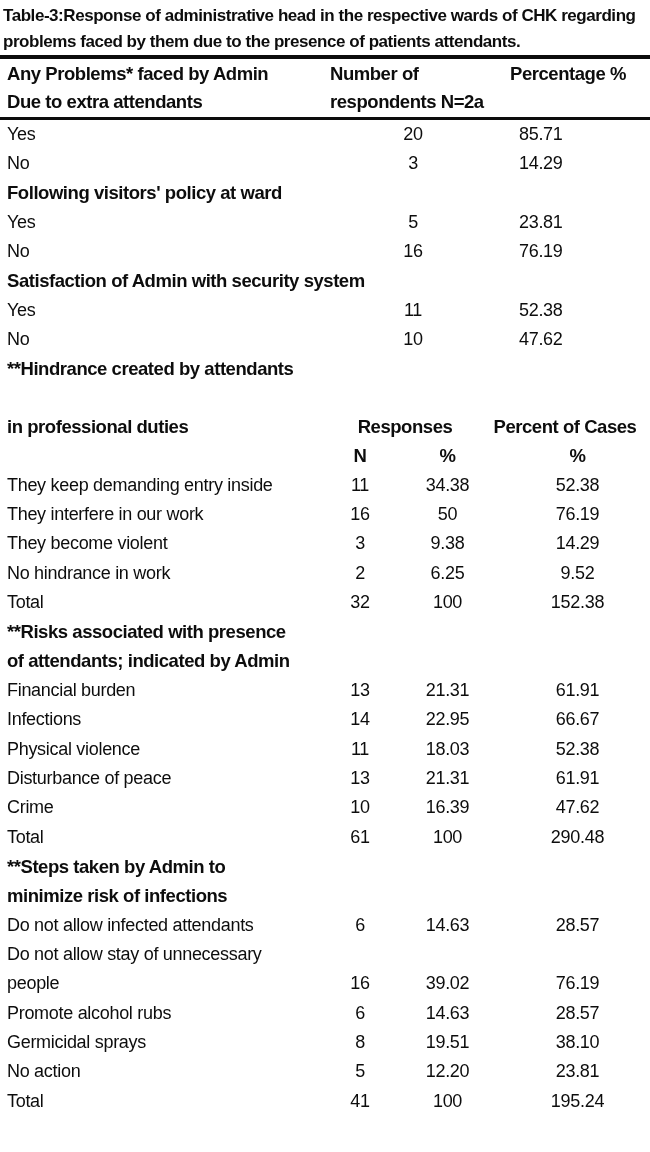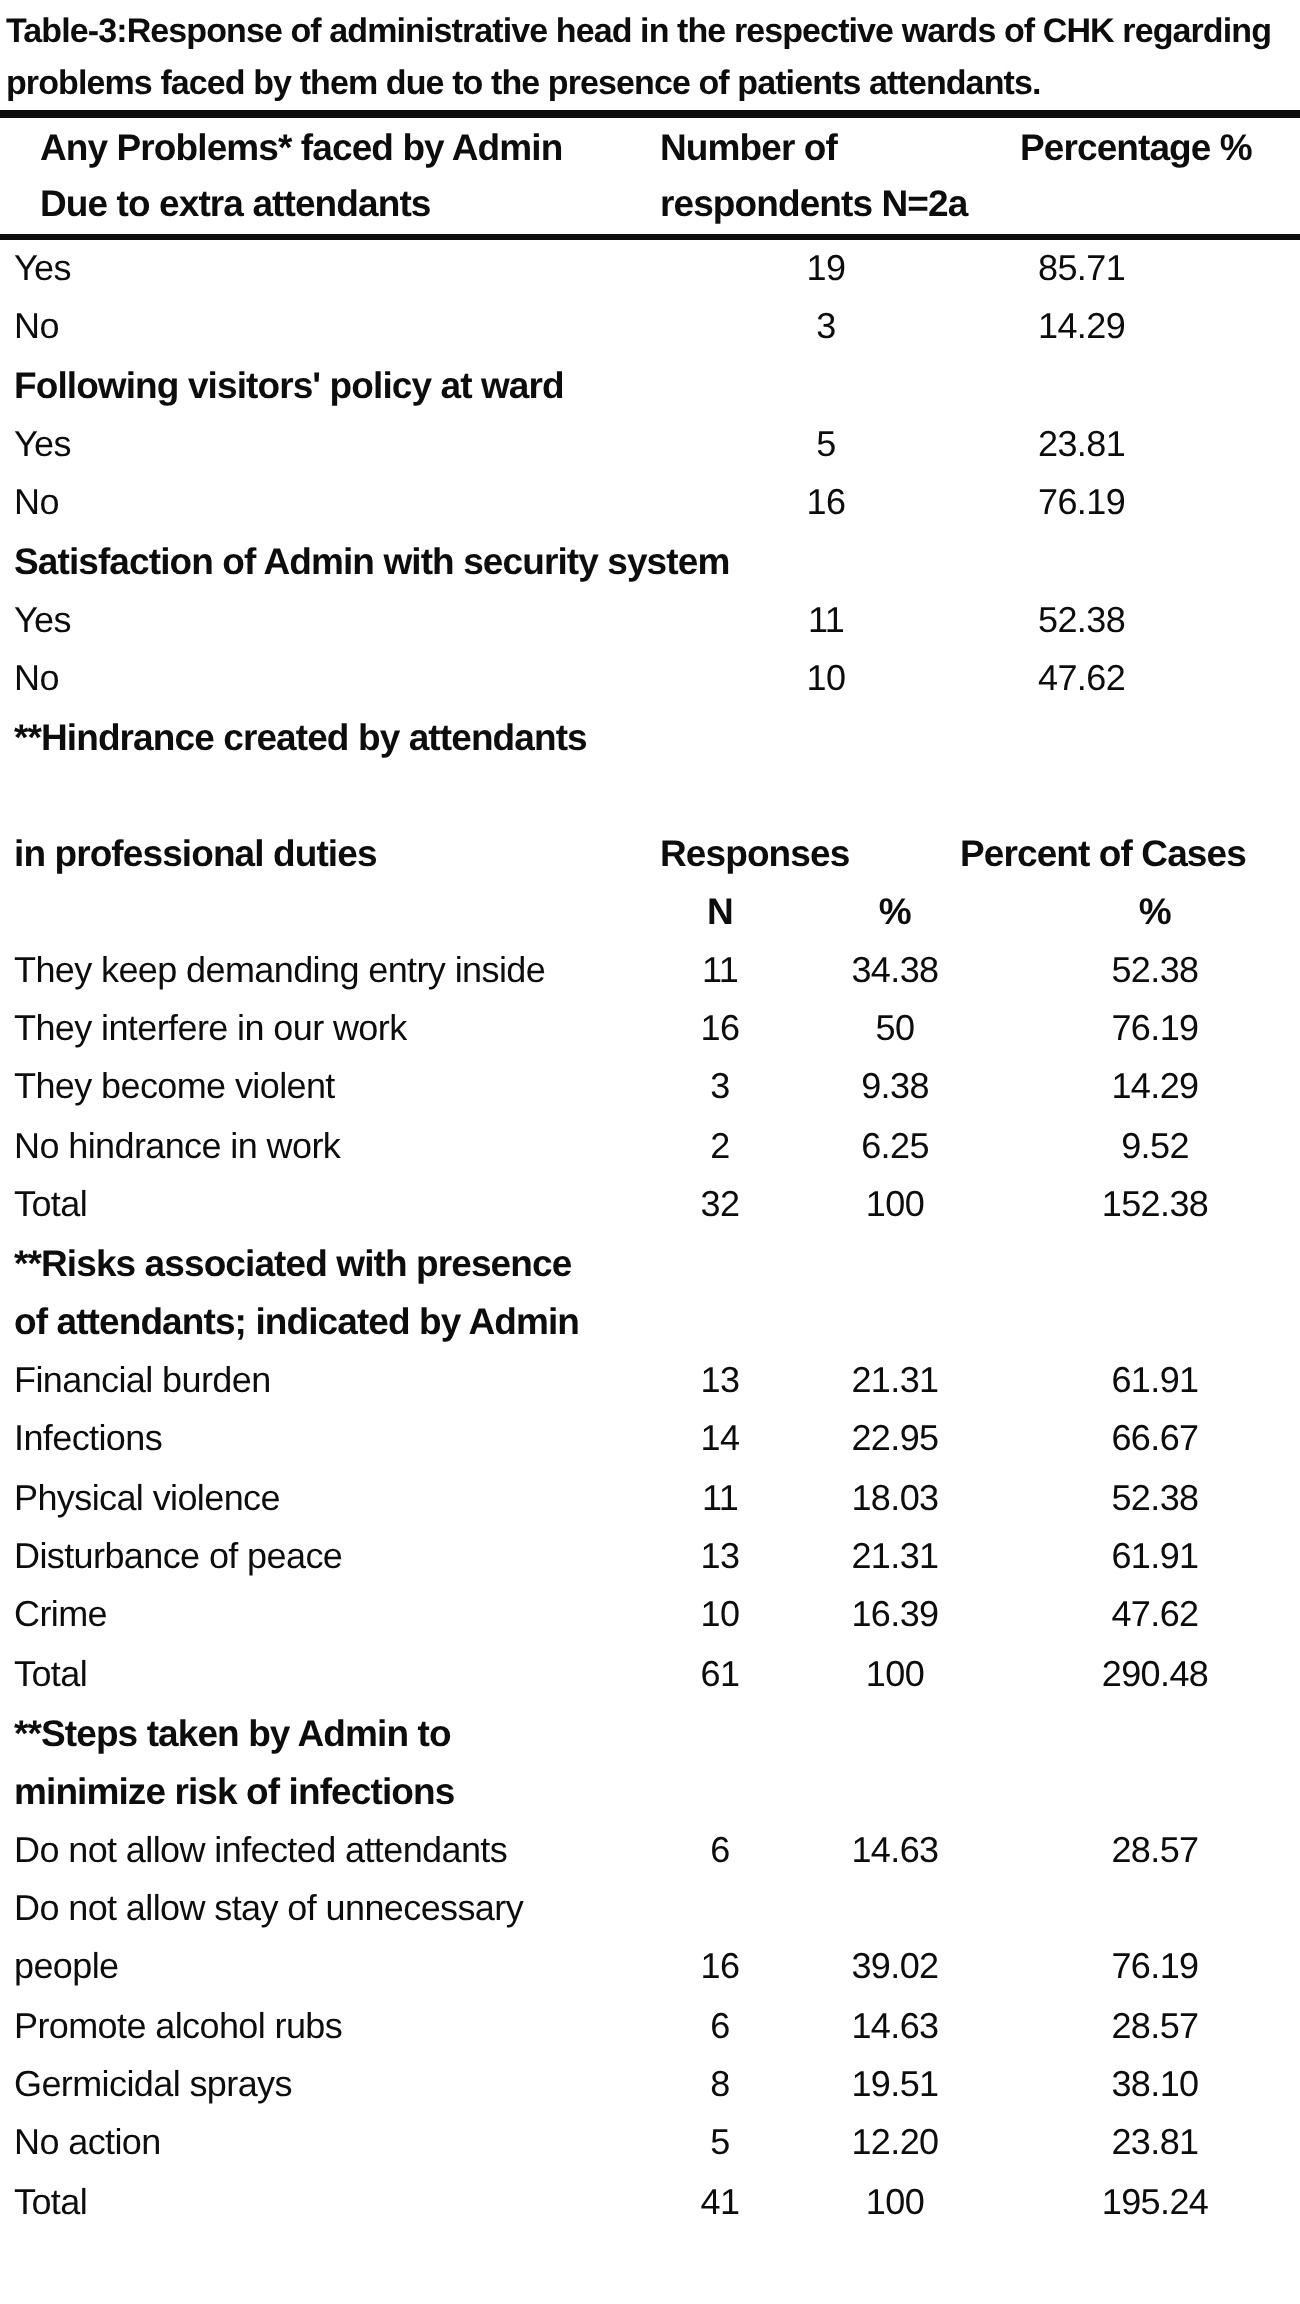--- a/index.html
+++ b/index.html
@@ -16,36 +16,36 @@
     letter-spacing: -0.45px; white-space: nowrap;
   }
   .rule { height: 3px; background:#0c0c0c; }
   .rule.thick { height: 4px; }
 
   .hdr {
     display: grid; grid-template-columns: 330px 180px 140px;
     font-weight: 700; font-size: 18.5px; line-height: 27.5px;
     padding: 1px 0 2px 0; letter-spacing: -0.45px;
   }
-  .hdr .hl { padding-left: 20px; }
+  .hdr .hl { padding-left: 7px; }
   .hdr .hc { text-align: left; }
 
   .rows { }
   .r { height: 29.33px; display: grid; align-items: center; font-size: 18px; }
   .r .lab { grid-column: 1; padding-left: 7px; white-space: nowrap; }
   .ga { grid-template-columns: 353px 120px 46px 130px; }
   .ga .v1 { grid-column: 2; text-align: center; }
   .ga .v2 { grid-column: 4; }
   .gb { grid-template-columns: 330px 60px 15px 85px 20px 135px; }
   .gb .vn { grid-column: 2; text-align: center; }
   .gb .vp { grid-column: 4; text-align: center; }
   .gb .vc { grid-column: 6; text-align: center; }
   .sec { grid-template-columns: 1fr; font-weight: 700; font-size: 18.5px; letter-spacing: -0.45px; }
   .sh1 { grid-template-columns: 330px 150px 170px; font-weight: 700; font-size: 18.5px; letter-spacing: -0.45px; margin-top: 28px; }
-  .sh1 .hc { text-align: left; }
+  .sh1 .hc { text-align: center; }
   .sh2 { font-weight: 700; font-size: 18.5px; }
 
   .foot { margin-top: 3px; padding-left: 4px; }
   .foot div { font-size: 15.5px; line-height: 23.5px; letter-spacing: -0.25px; }
 </style>
 </head>
 <body>
 
 <div class="page">
 
@@ -69,21 +69,21 @@
       <div>Percentage %</div>
     </div>
   </div>
 
   <div class="rule"></div>
 
   <div class="rows">
 
     <div class="r ga">
         <span class="lab">Yes</span>
-        <span class="v1">19</span>
+        <span class="v1">20</span>
         <span class="v2">85.71</span>
       </div>
     <div class="r ga">
         <span class="lab">No</span>
         <span class="v1">3</span>
         <span class="v2">14.29</span>
       </div>
     <div class="r sec">
         <span class="lab">Following visitors' policy at ward</span>
       </div>

